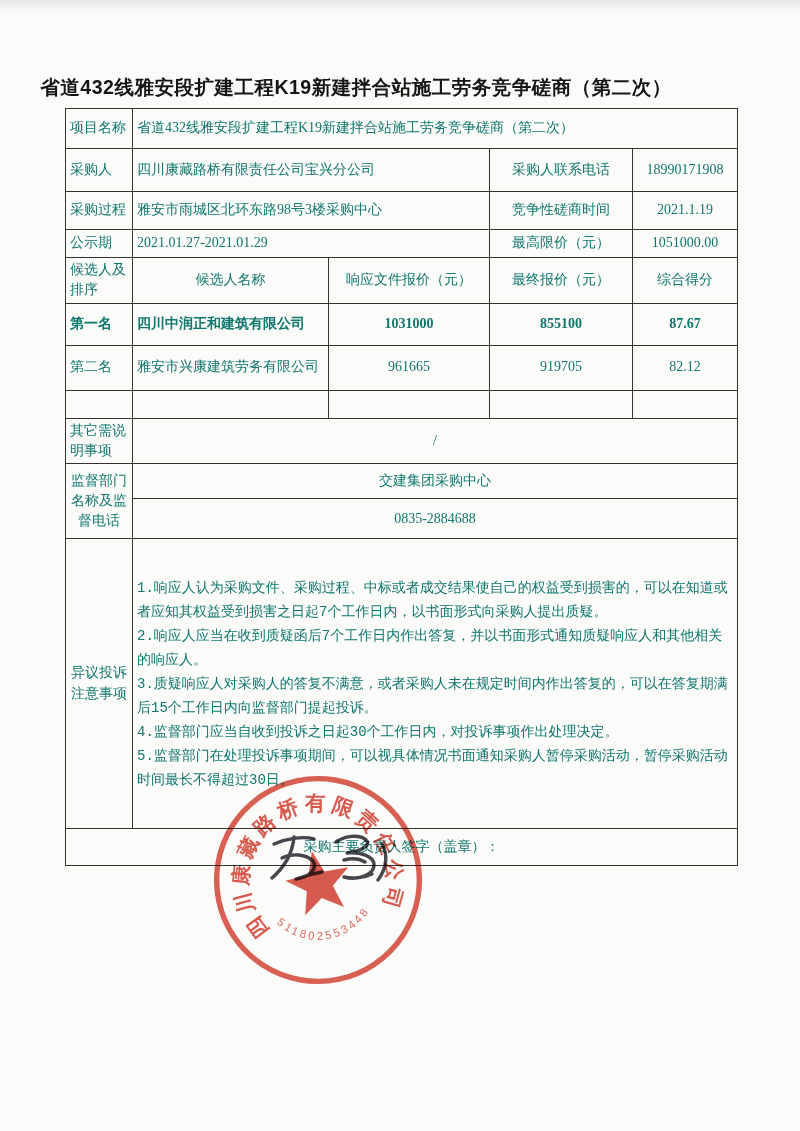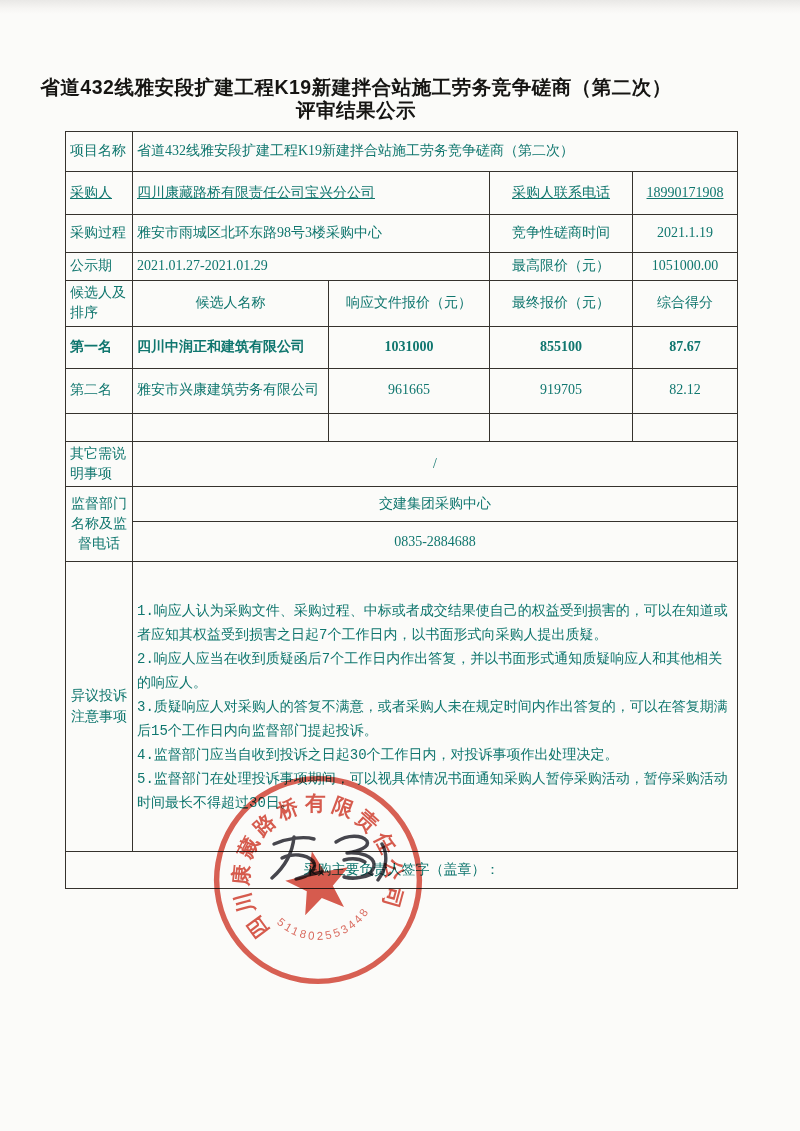--- a/index.html
+++ b/index.html
@@ -42,21 +42,21 @@
     border: 1.7px solid #35322d;
     vertical-align: middle;
     padding: 2px 4px;
     line-height: 1.45;
     overflow: hidden;
   }
   td.lab  { padding: 2px 3px; }
   td.left { text-align: left; padding-left: 7px; }
   td.cen  { text-align: center; }
   tr.r1  { height: 40px; }
-  tr.r2  { height: 43px; text-decoration: underline; }
+  tr.r2  { height: 43px; }
   tr.r3  { height: 38px; }
   tr.r4  { height: 28px; }
   tr.r5  { height: 33px; }
   tr.r6  { height: 42px; font-weight: bold; }
   tr.r7  { height: 45px; }
   tr.r8  { height: 28px; }
   tr.r9  { height: 37px; }
   tr.r10a { height: 35px; }
   tr.r10b { height: 40px; }
   tr.r11 { height: 290px; }
@@ -90,21 +90,20 @@
   }
 </style>
 </head>
 <body>
 
 <div class="page">
   <div class="scan-edge"></div>
 
   <div class="title">
     <div>省道432线雅安段扩建工程K19新建拌合站施工劳务竞争磋商（第二次）</div>
-    <div>评审结果公示</div>
   </div>
 
   <table class="doc">
     <colgroup>
       <col style="width:67px">
         <col style="width:196px">
         <col style="width:161px">
         <col style="width:143px">
         <col style="width:105px">
     </colgroup>

